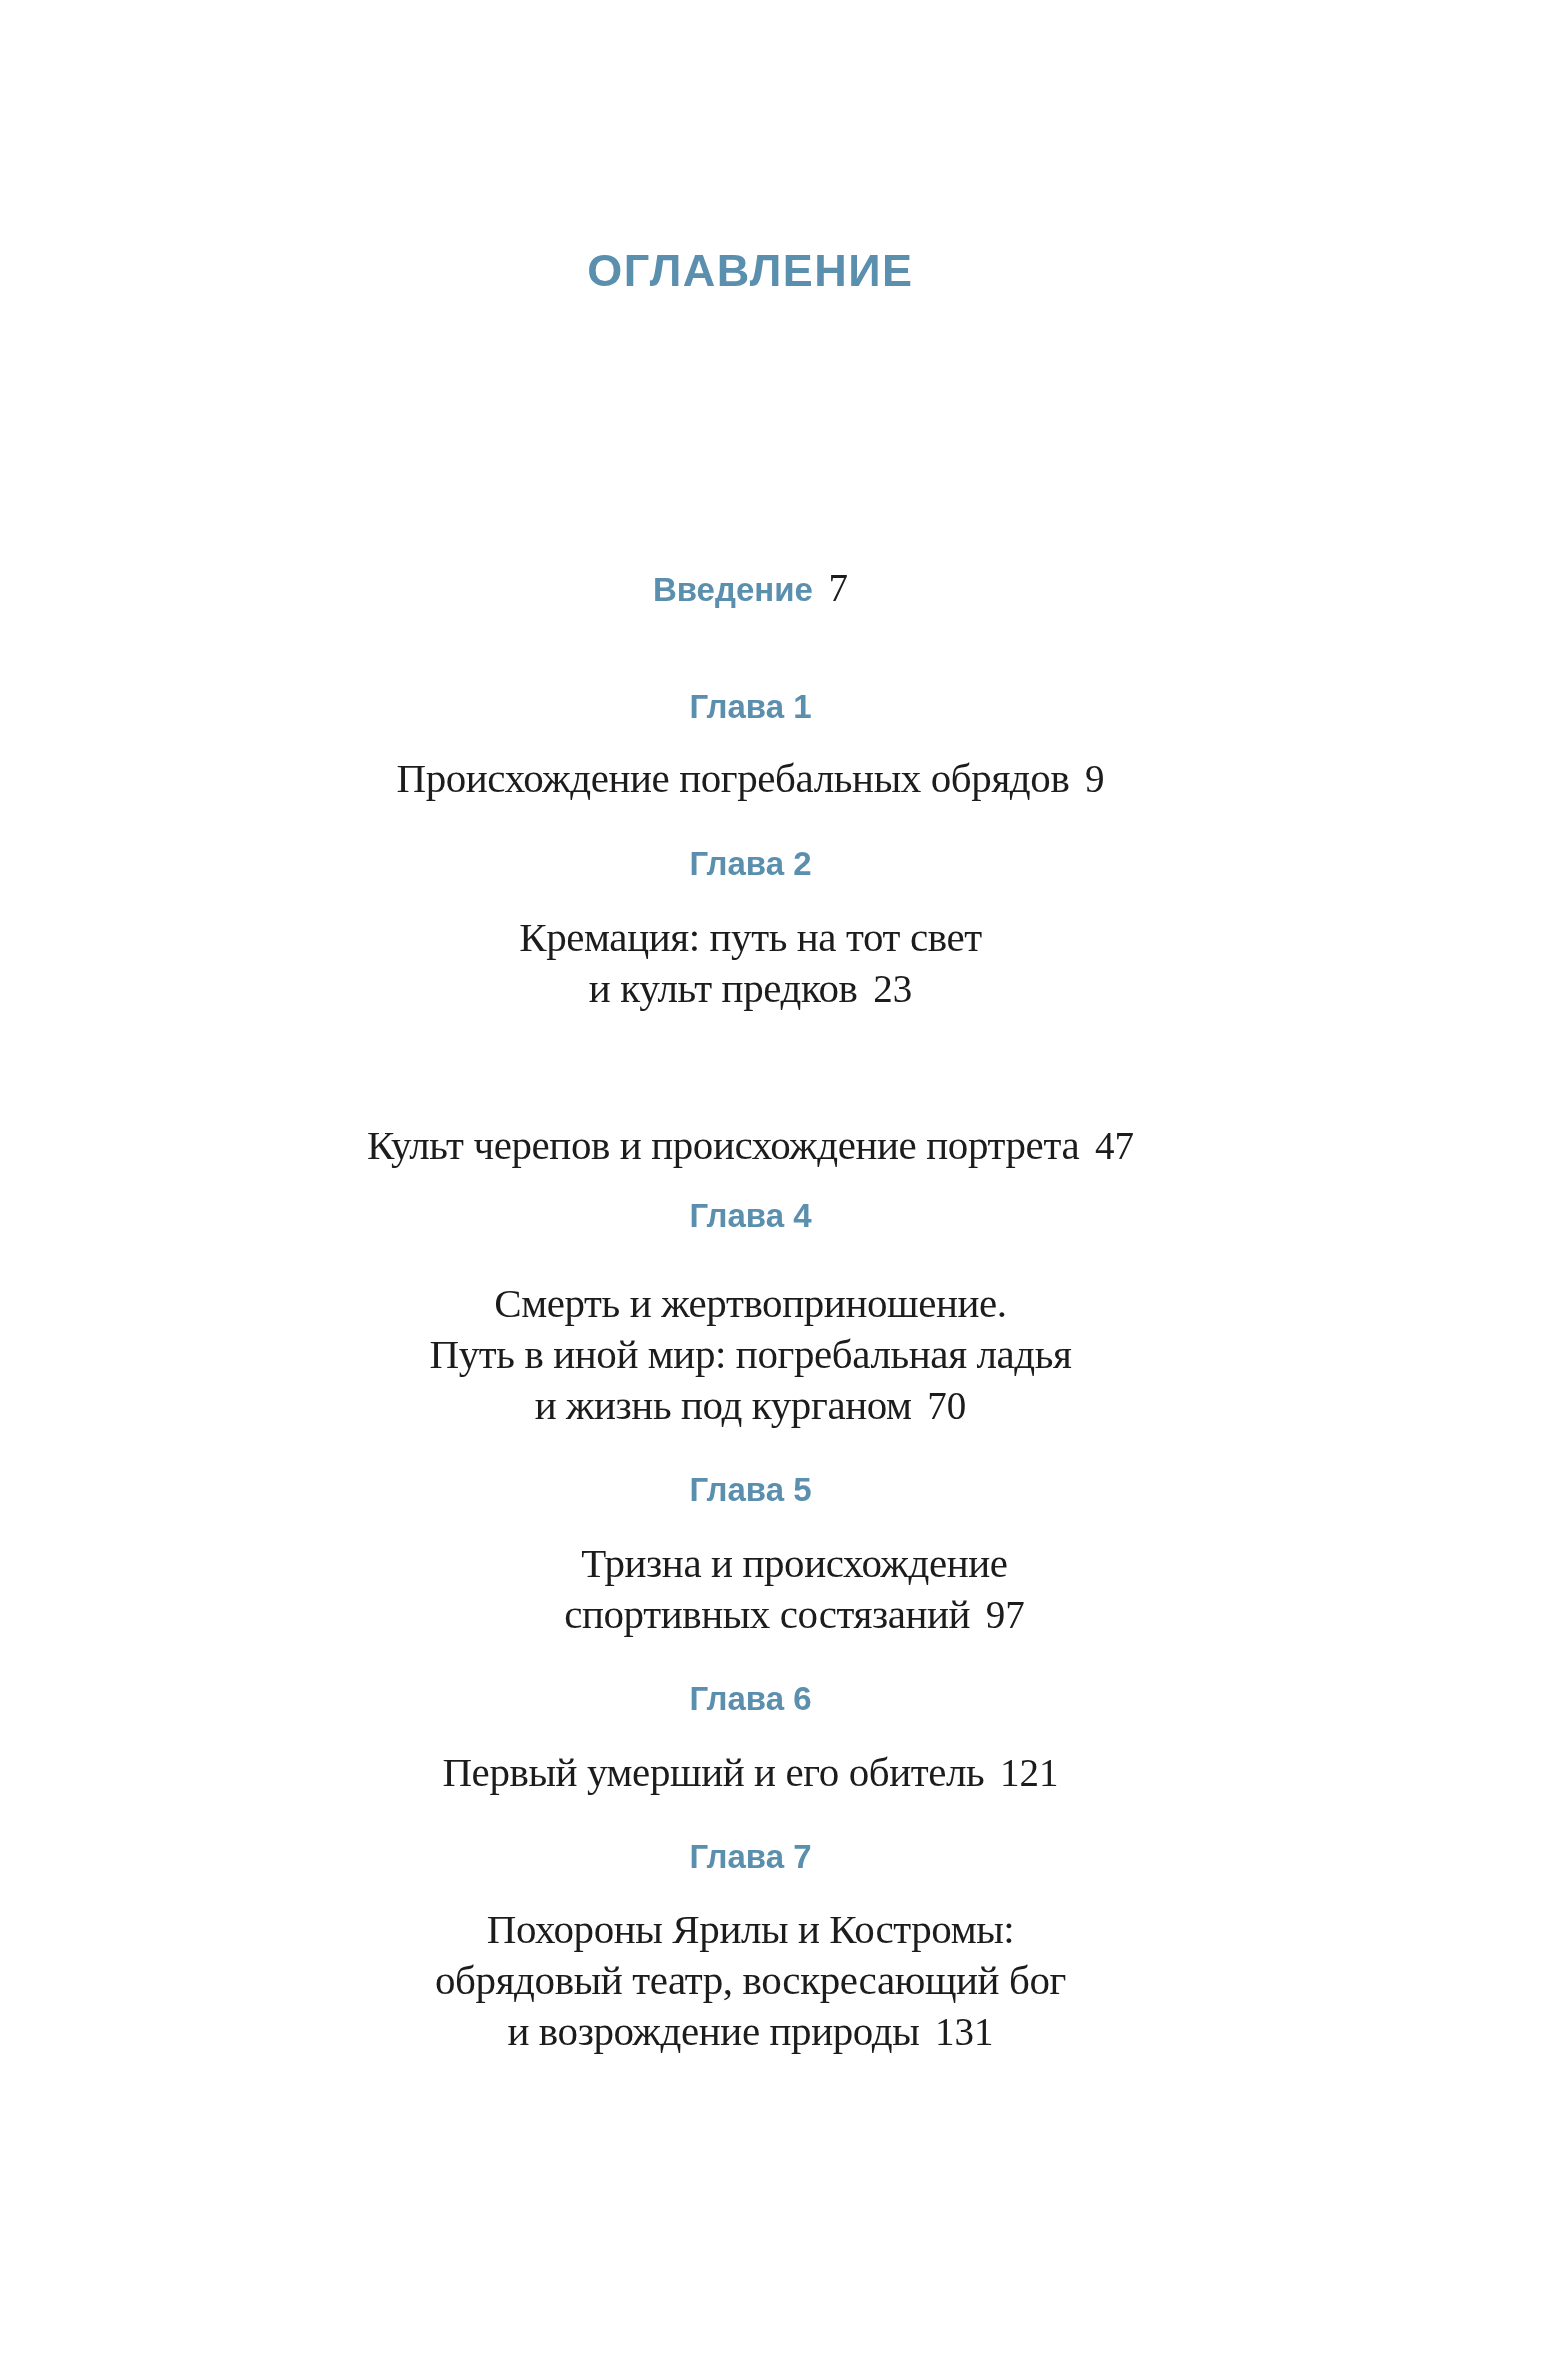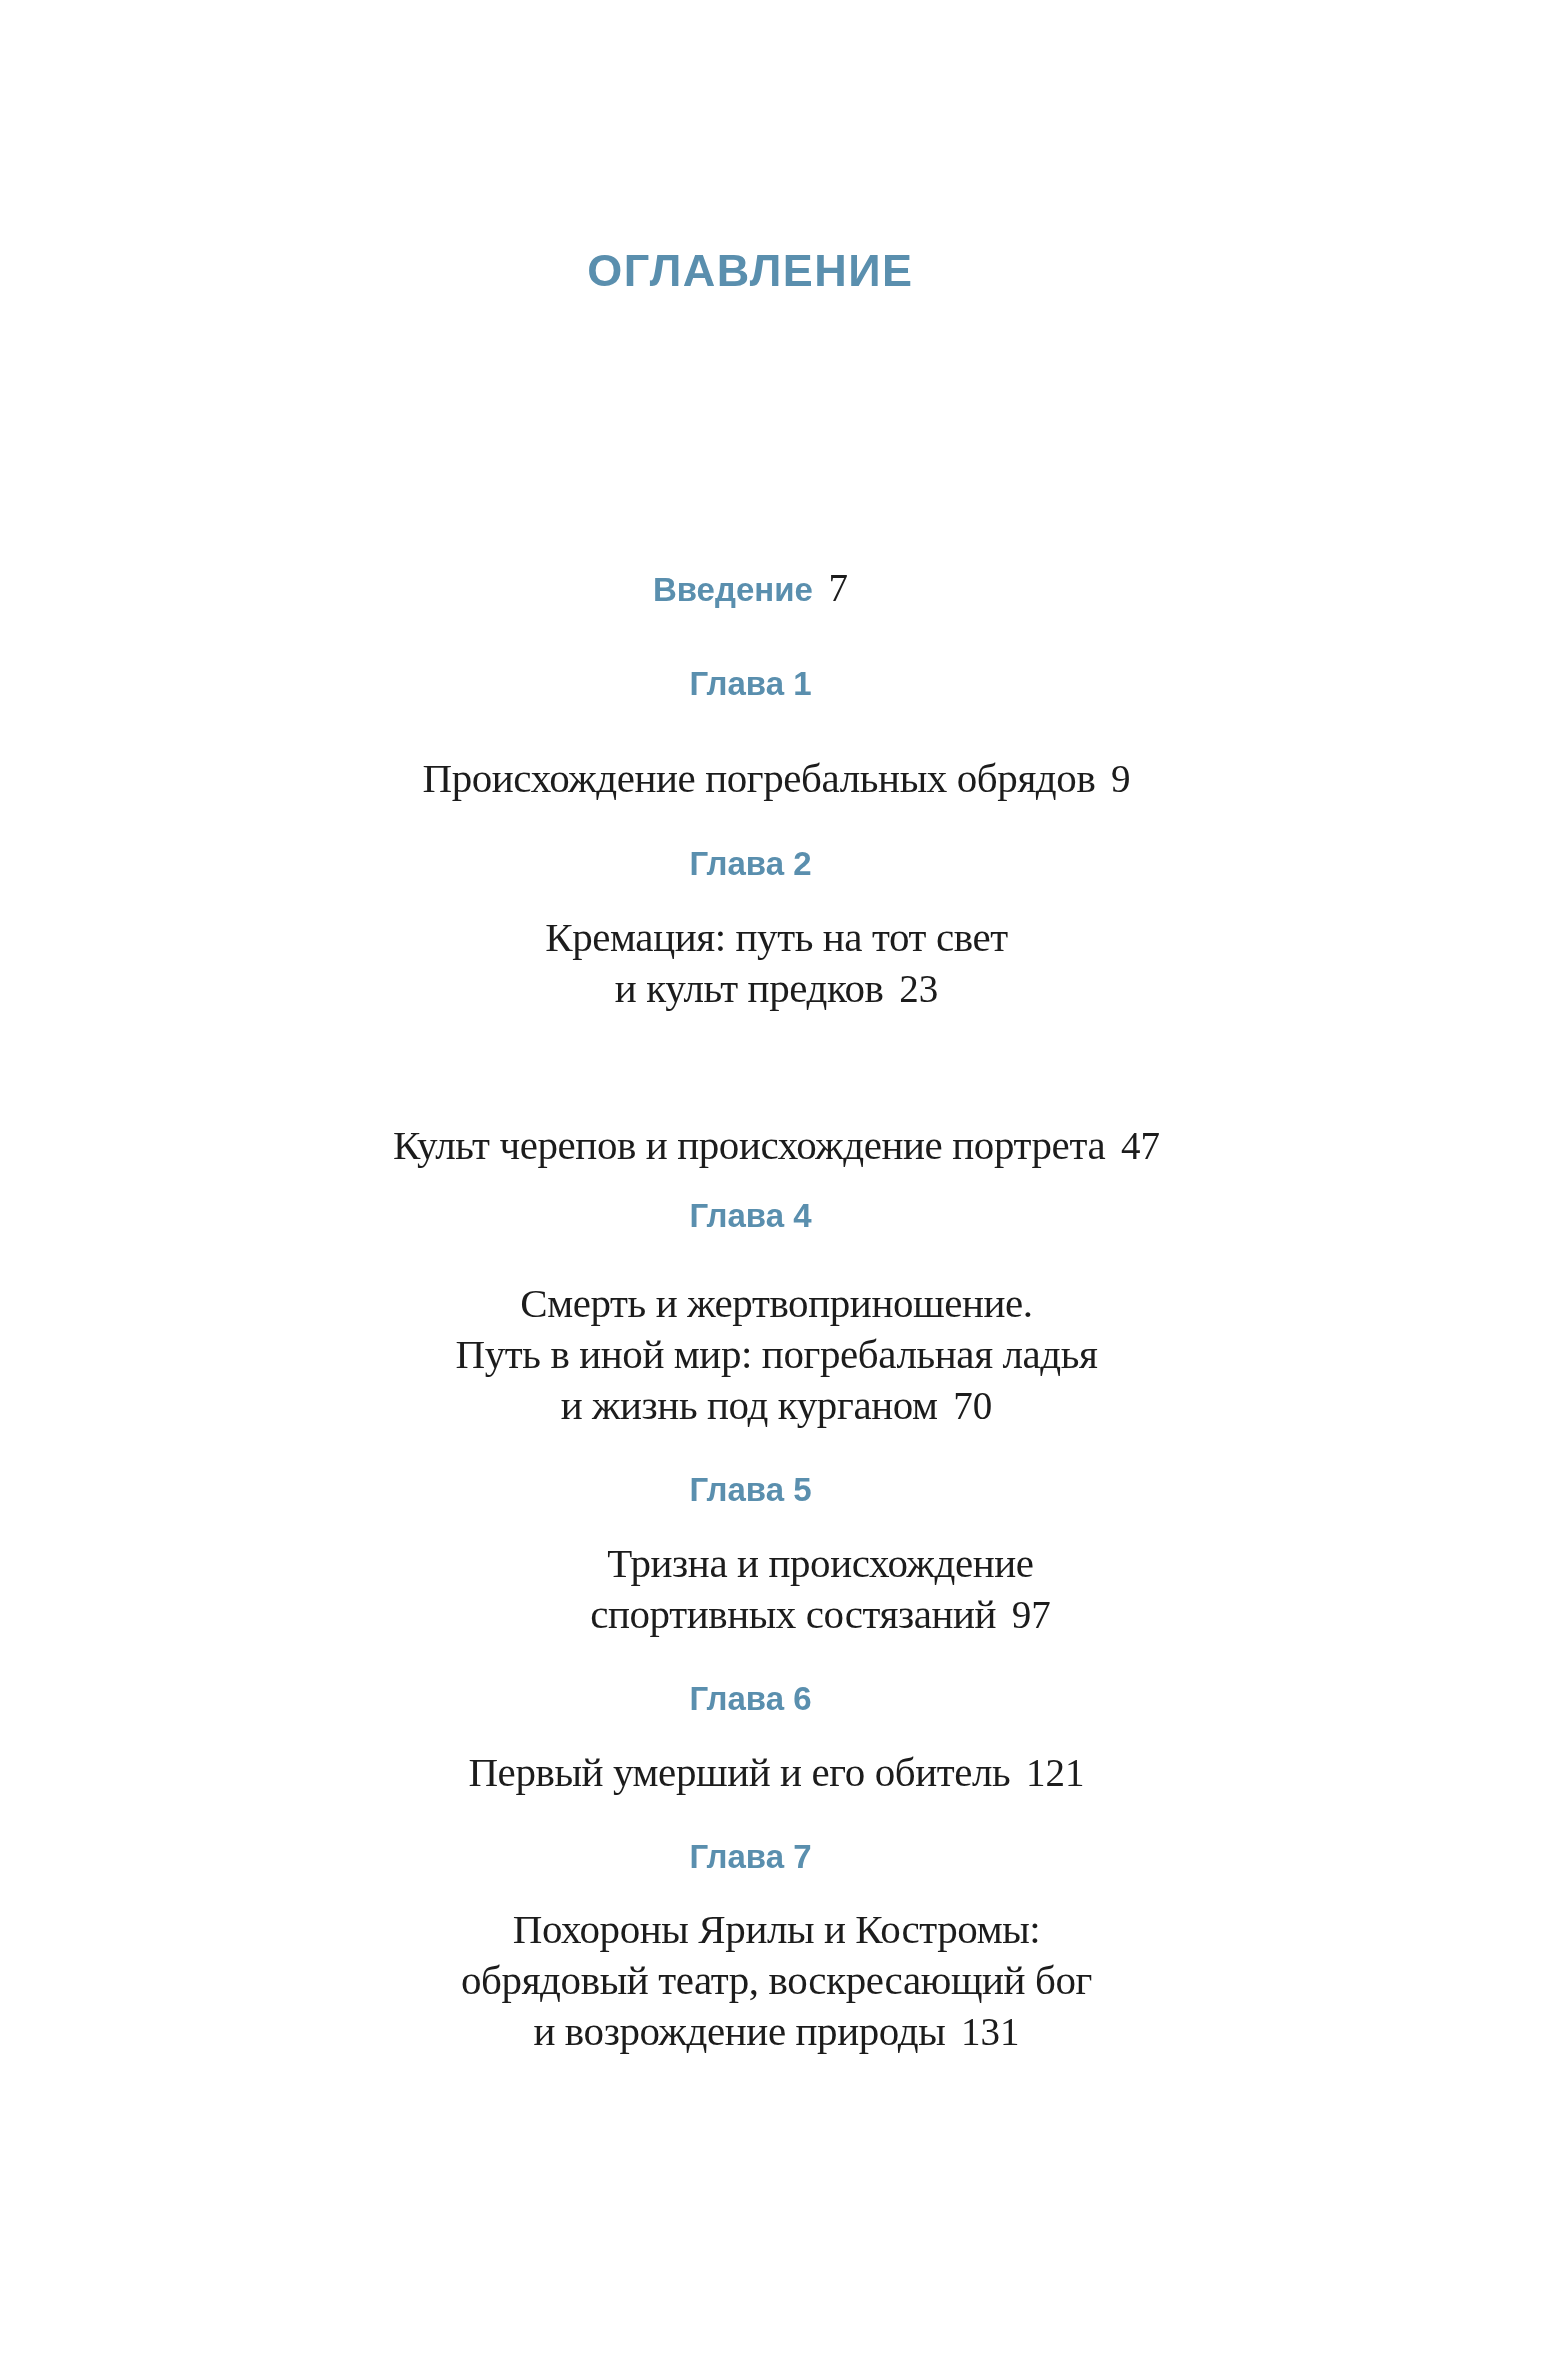--- a/index.html
+++ b/index.html
@@ -53,21 +53,20 @@
     font-size: 33px;
     line-height: 39px;
     color: #5a8fae;
   }
   .chapter-title {
     font-family: "Liberation Serif", serif;
     font-size: 41px;
     line-height: 51px;
     letter-spacing: -0.4px;
     color: #1c1c1c;
-    padding-left: 26px;
   }
   .chapter-title .line {
     display: block;
     white-space: nowrap;
   }
   .page-num {
     font-family: "Liberation Serif", serif;
     font-size: 39px;
     line-height: 51px;
     color: #1c1c1c;
@@ -80,21 +79,21 @@
 
 <div class="page">
 
   <div class="row toc-title" style="top:244px;">ОГЛАВЛЕНИЕ</div>
 
   <div class="row intro-row" style="top:562px;">
     <span class="intro-label">Введение</span>
     <span class="page-num">7</span>
   </div>
 
-  <div class="row chapter-label" style="top:664px;">Глава 1</div>
+  <div class="row chapter-label" style="top:687px;">Глава 1</div>
   <div class="row chapter-title" style="top:753px;">
     <span class="line"><span>Происхождение погребальных обрядов</span><span class="page-num">9</span></span>
   </div>
 
   <div class="row chapter-label" style="top:844px;">Глава 2</div>
   <div class="row chapter-title" style="top:912px;">
     <span class="line">Кремация: путь на тот свет</span>
     <span class="line"><span>и культ предков</span><span class="page-num">23</span></span>
   </div>
 

